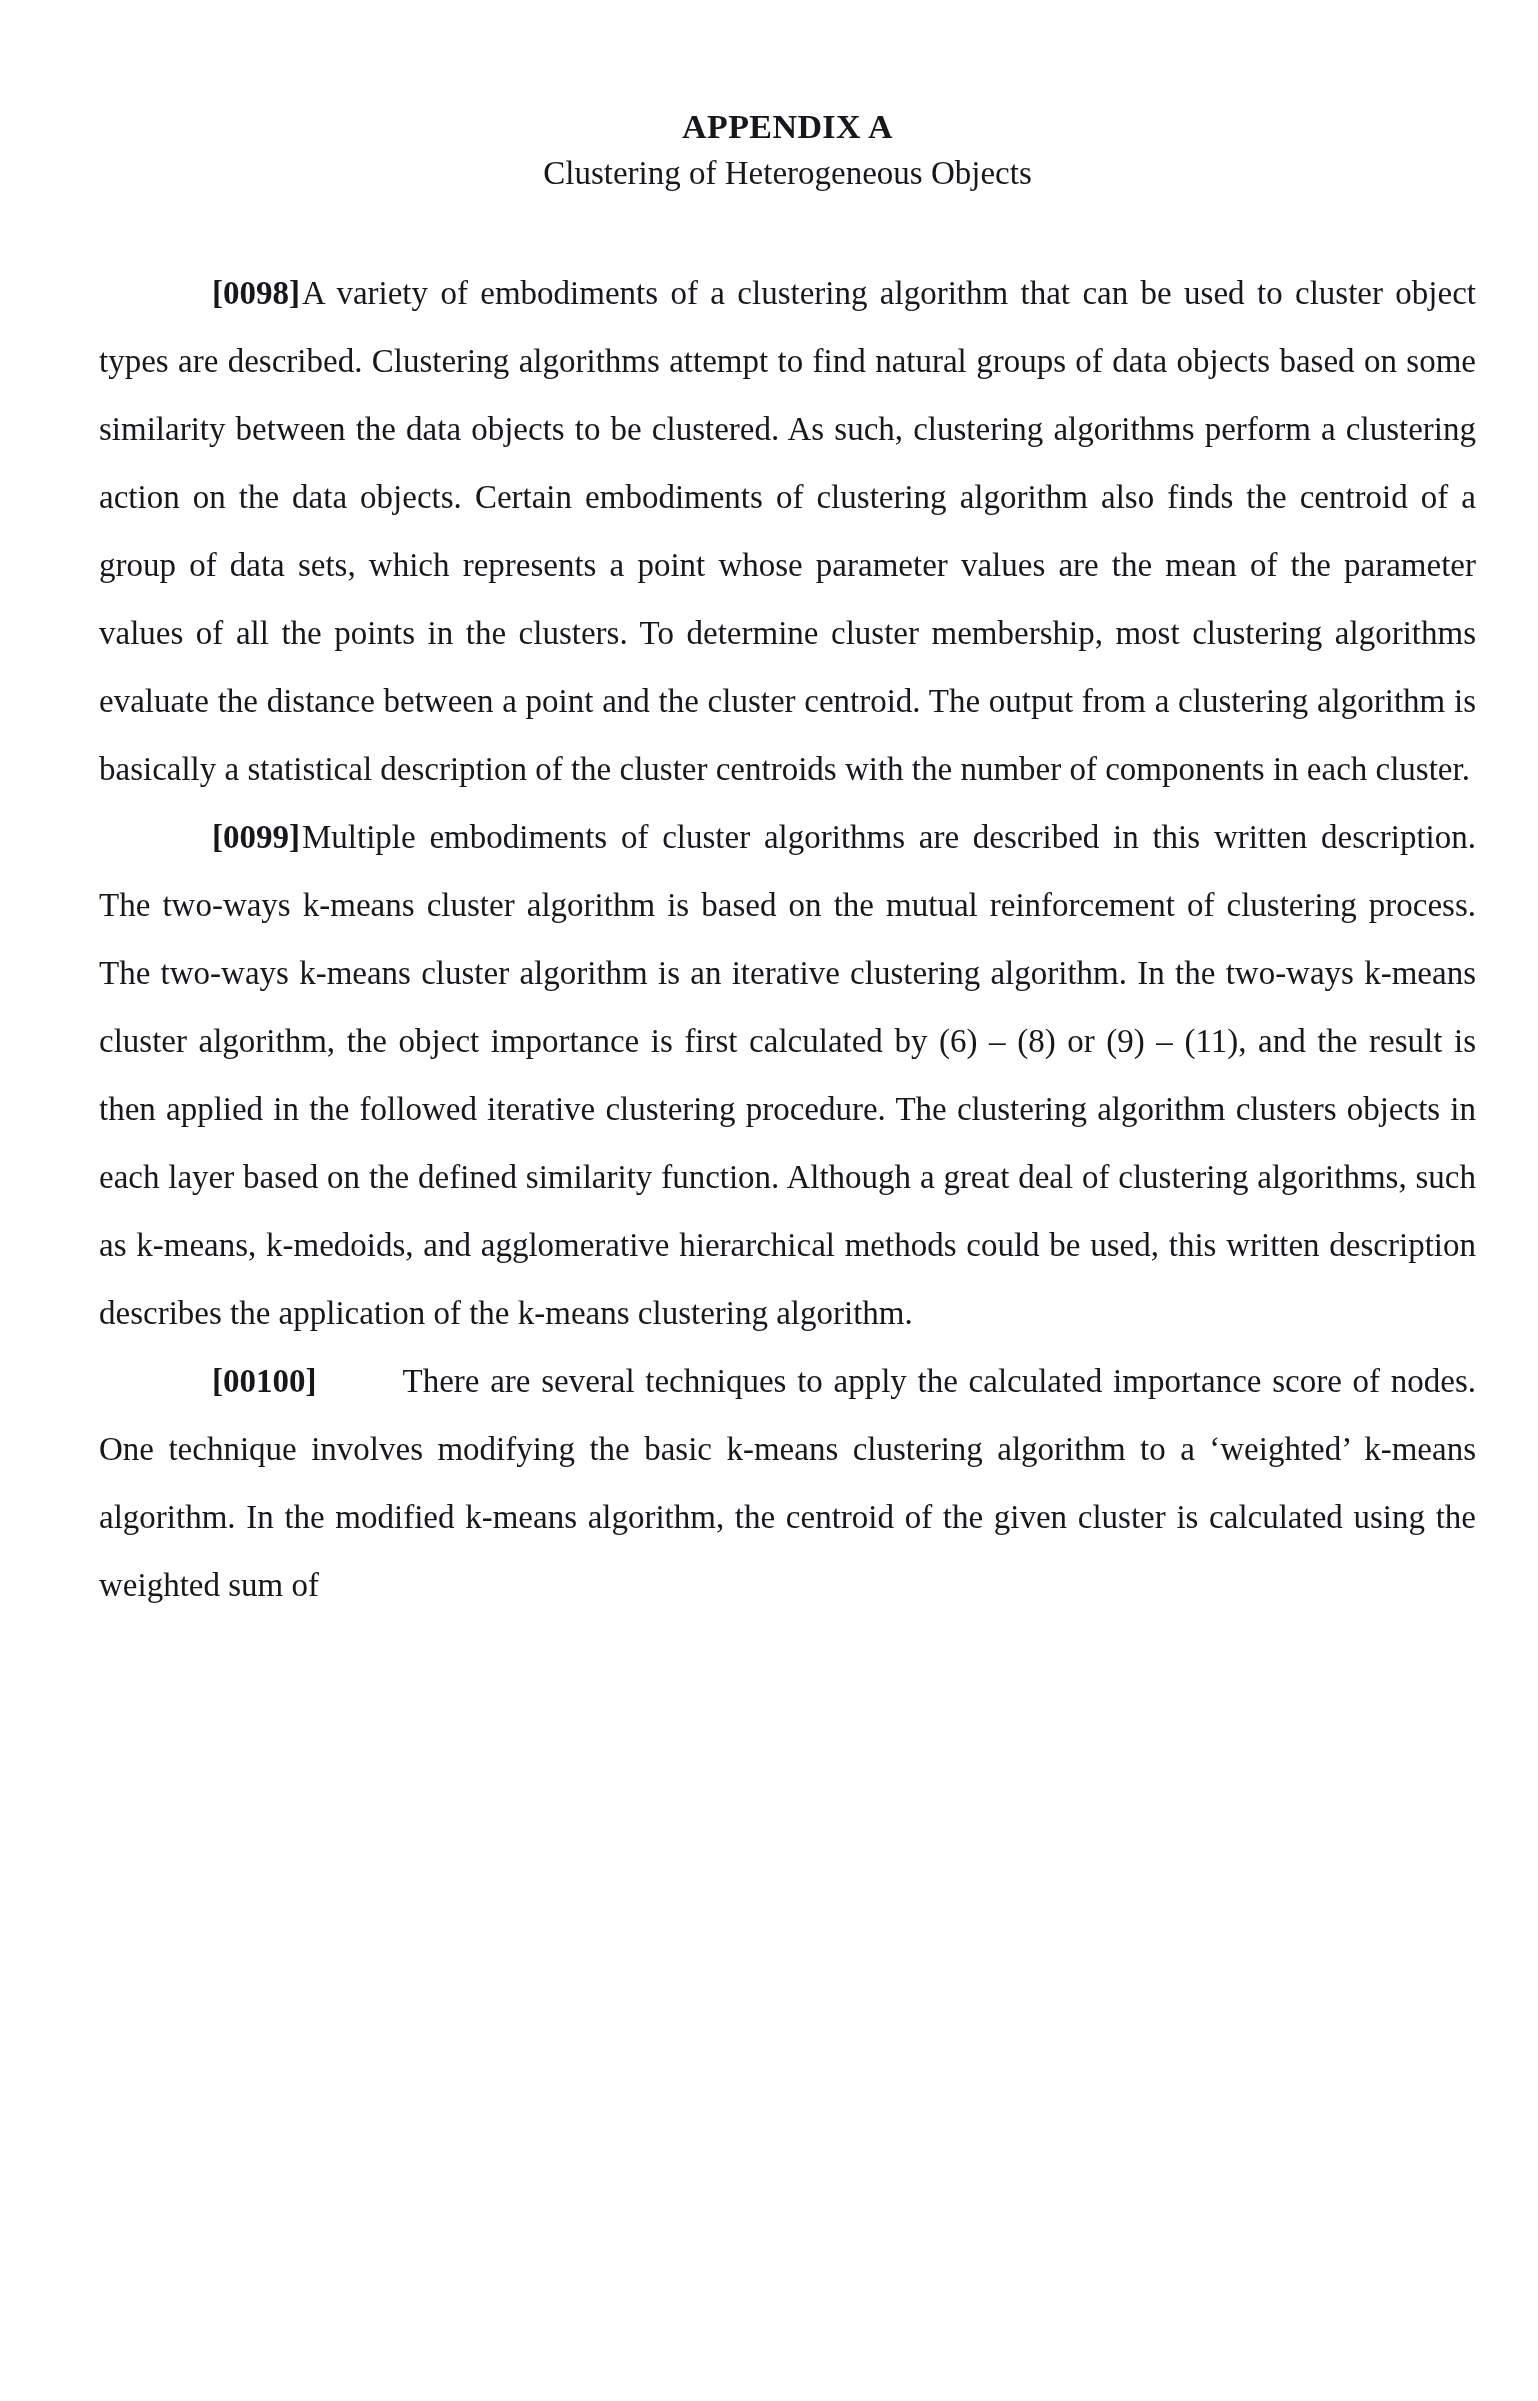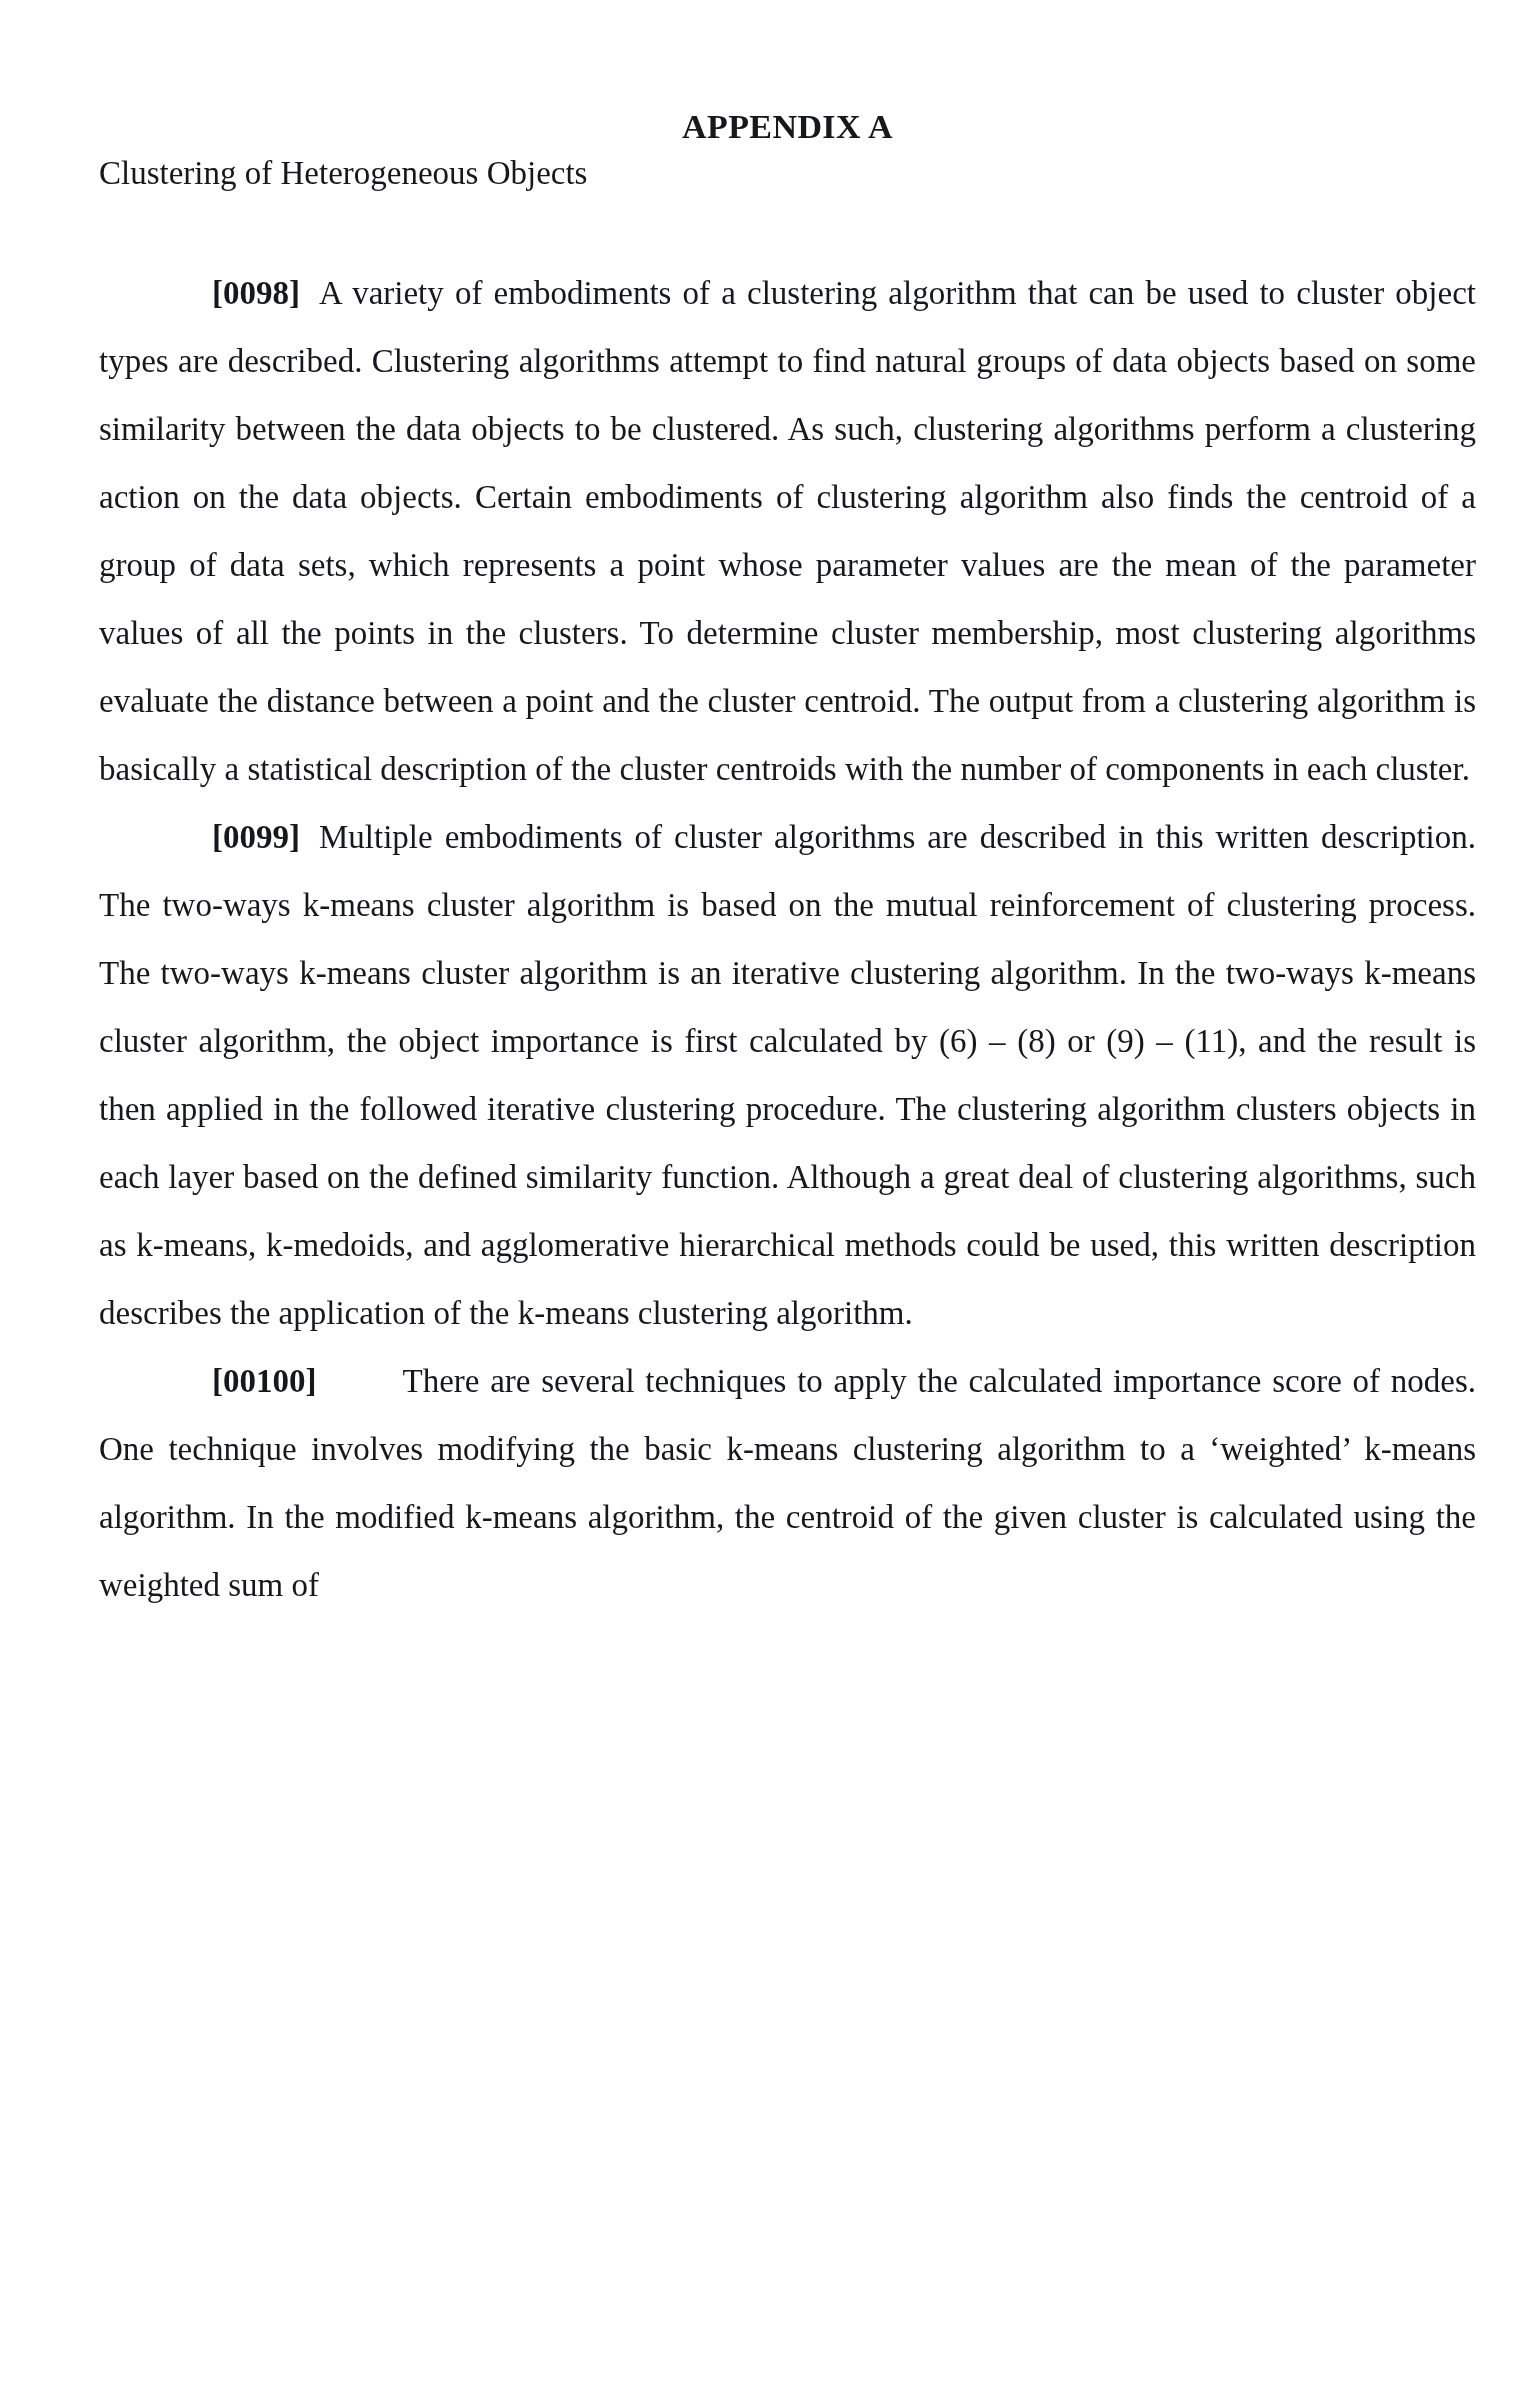--- a/index.html
+++ b/index.html
@@ -24,35 +24,35 @@
   .doc-title {
     margin: 0;
     text-align: center;
     font-size: 34px;
     font-weight: bold;
     line-height: 1.35;
     letter-spacing: 0.4px;
   }
   .doc-subtitle {
     margin: 0 0 63px 0;
-    text-align: left;
+    text-align: center;
     font-size: 33px;
     font-weight: normal;
     line-height: 1.4;
   }
   .para {
     margin: 0;
     font-size: 33px;
     line-height: 68px;
     text-align: justify;
     text-indent: 113px;
   }
   .para-number {
     font-weight: bold;
-    margin-right: 19px;
+    margin-right: 2px;
   }
   .para-number.tabbed {
     margin-right: 86px;
   }
 </style>
 </head>
 <body>
 
 <div class="page">
 

